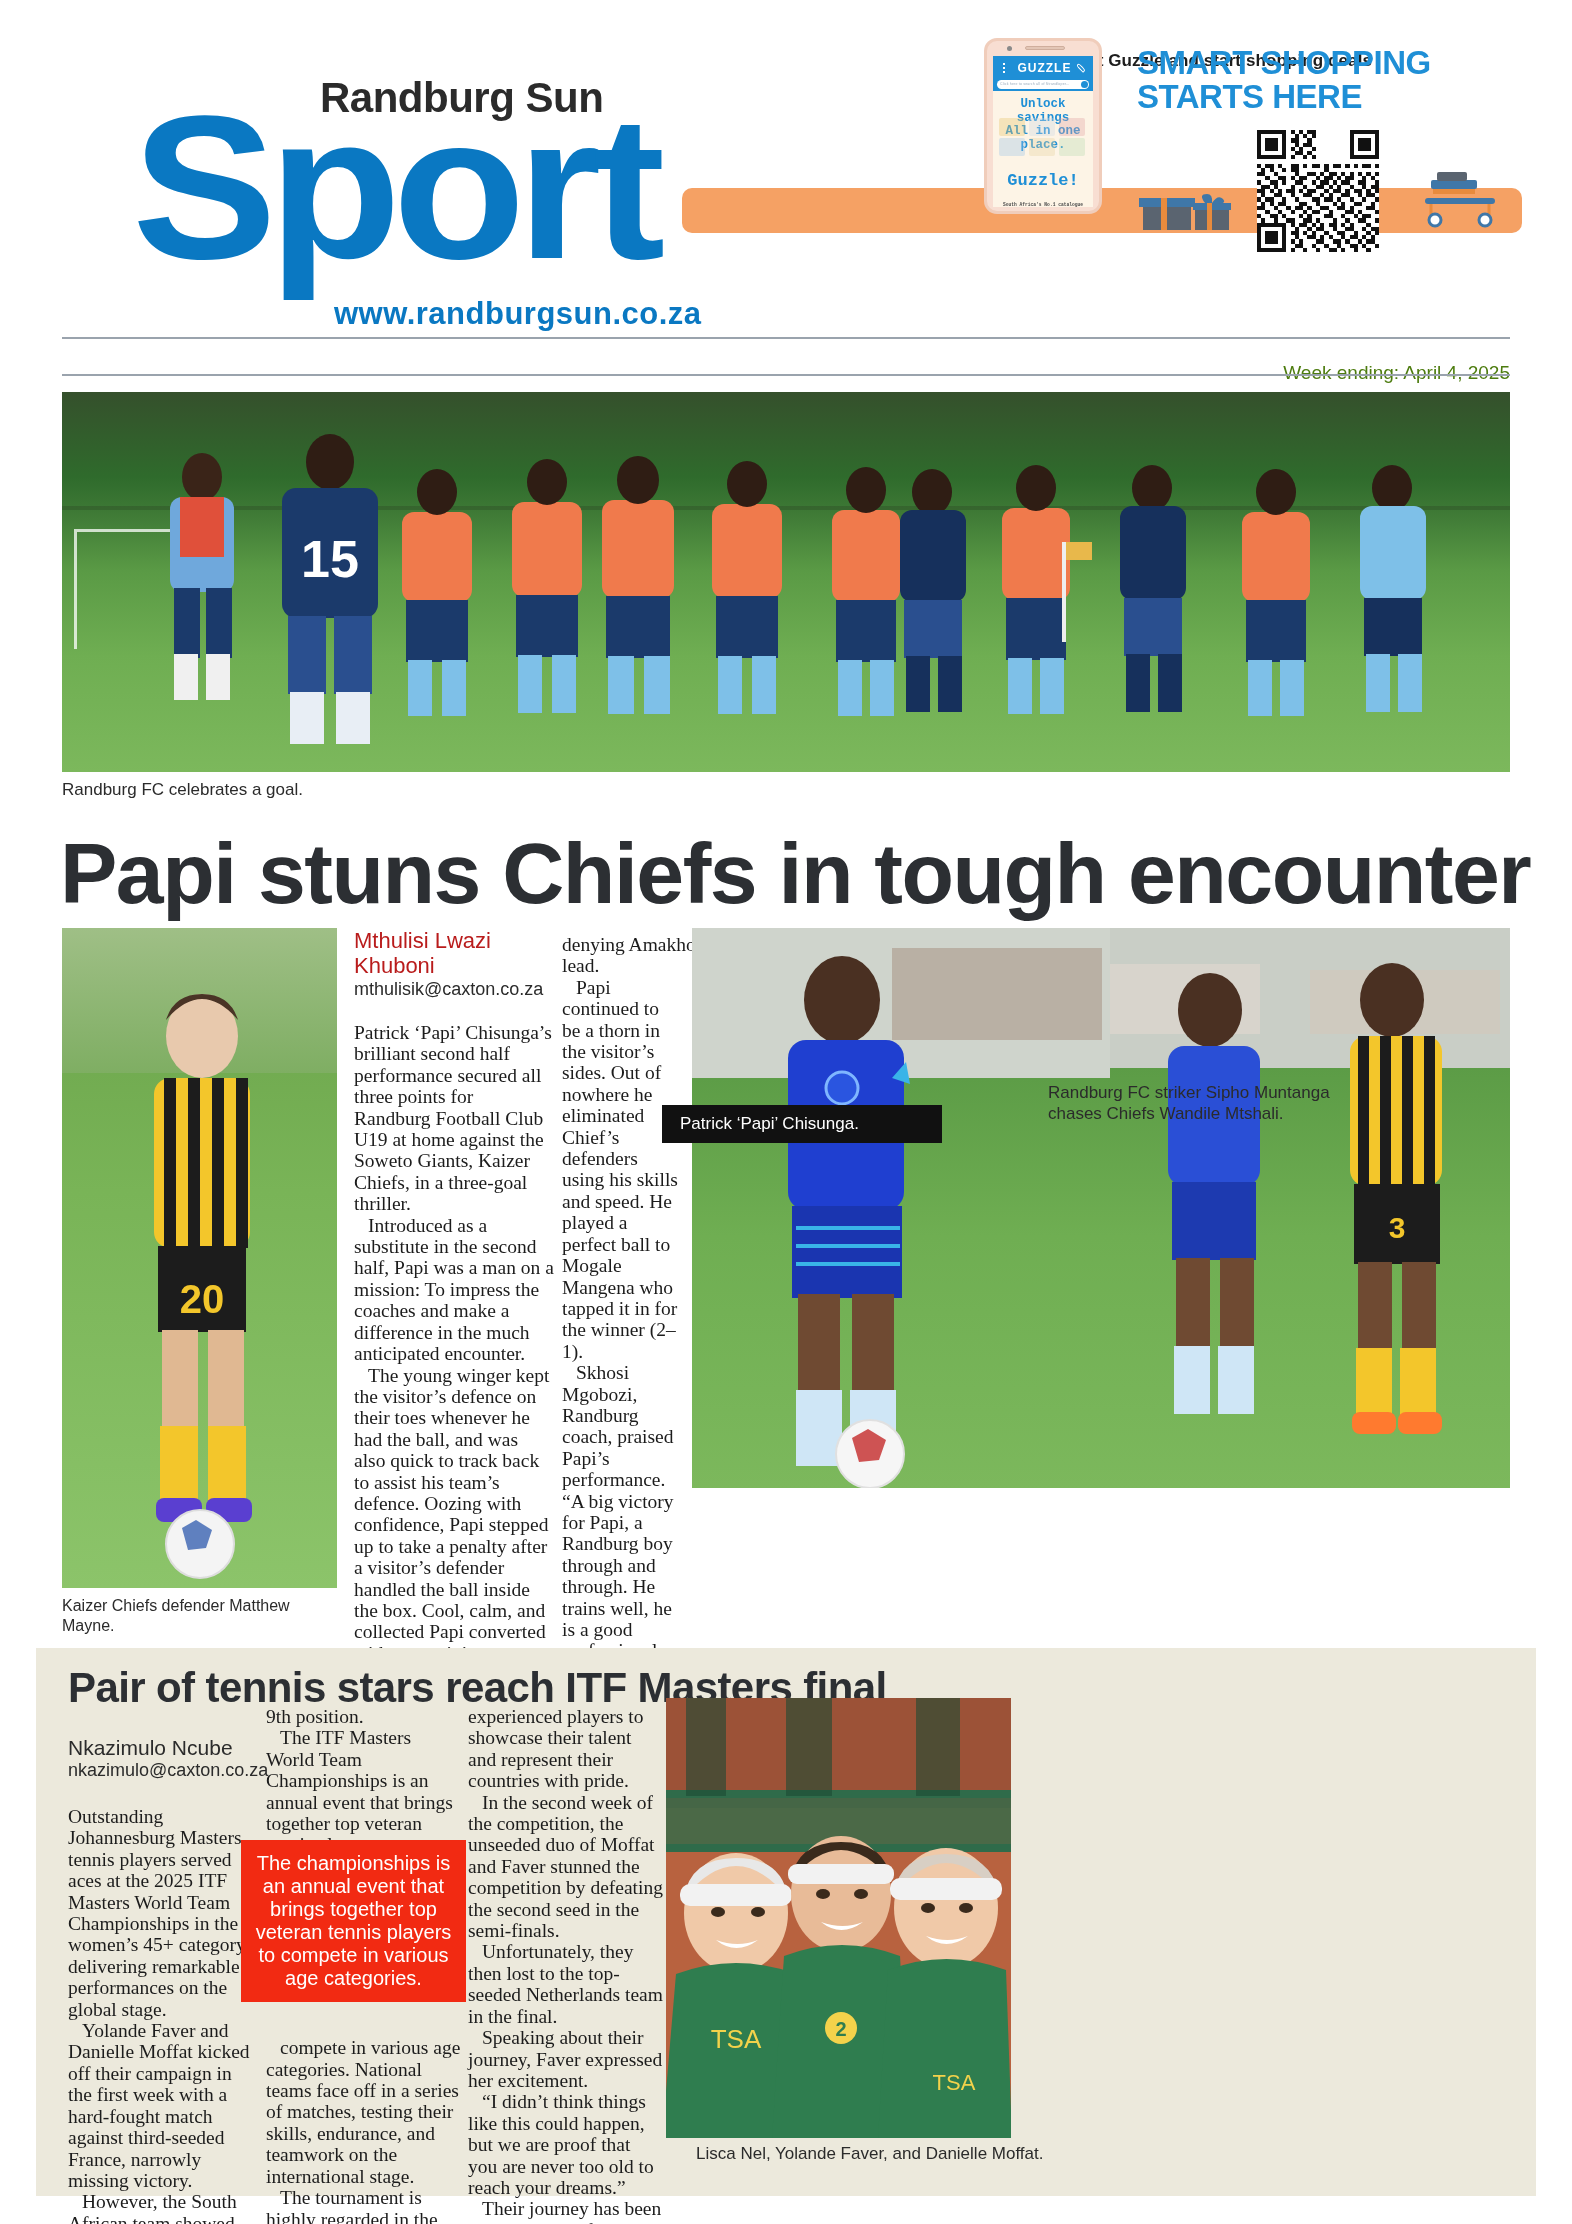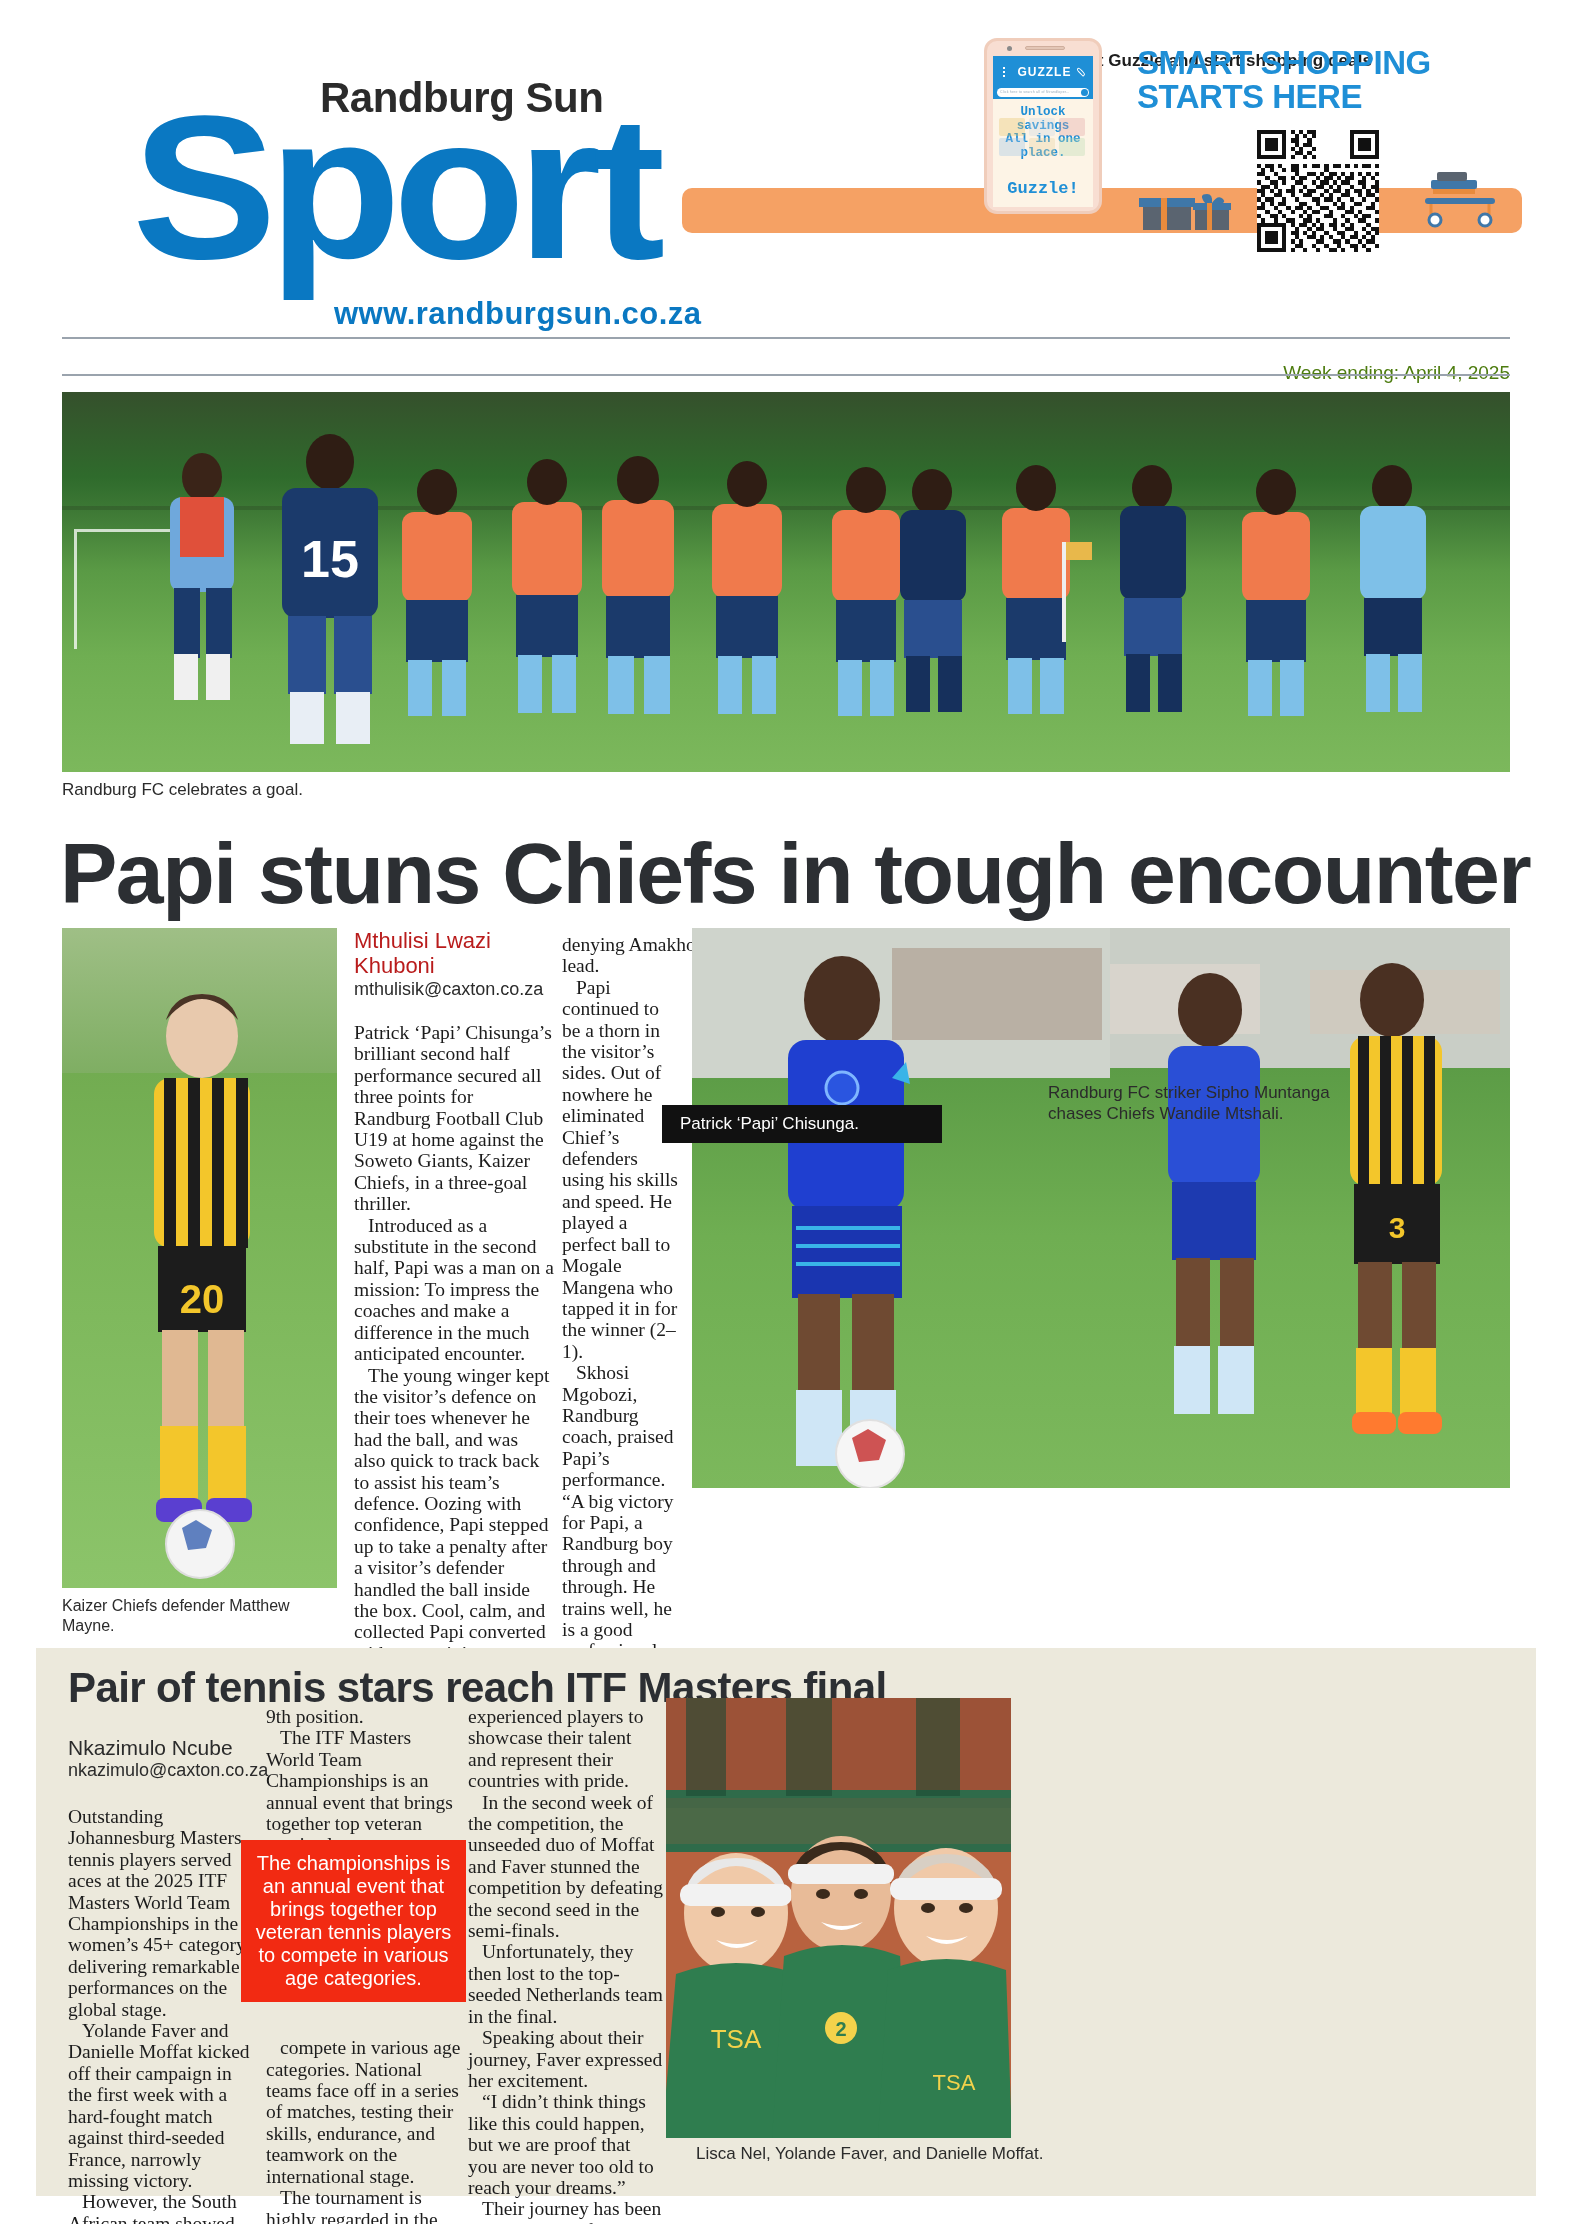--- a/index.html
+++ b/index.html
@@ -32,21 +32,21 @@
   .ad { position:absolute; left:682px; top:38px; width:840px; height:195px; background:#fff; }
   .ad-inner { position:relative; width:100%; height:100%; }
   .ad-phone {
     position:absolute; left:302px; top:0px; width:118px; height:176px;
     background:#f8ded2; border:3px solid #f0cdbb; border-radius:13px; overflow:hidden;
   }
   .ph-top { position:relative; height:14px; }
   .ph-cam { position:absolute; left:20px; top:5px; width:5px; height:5px; border-radius:50%; background:#8a8a8a; }
   .ph-speaker { position:absolute; left:38px; top:5px; width:40px; height:4px; border-radius:3px; background:#e3c6b6; border:1px solid #cfae9d;}
   .ph-screen { position:absolute; left:6px; top:15px; right:6px; bottom:4px; background:#fff; overflow:hidden;}
-  .ph-bar { height:32px; background:#1f8fd6; display:flex; align-items:center; padding:0 10px;gap:8px; }
+  .ph-bar { height:24px; background:#1f8fd6; display:flex; align-items:center; padding:0 10px;gap:8px; }
   .ph-burger { width:12px; }
   .ph-burger i { display:block; height:2px; background:#fff; margin:2px 0; }
   .ph-brand { color:#fff; font-size:12px; font-weight:bold; letter-spacing:1px; margin-left:4px; flex:1; }
   .ph-pin { width:10px; height:10px; border:1.5px solid #fff; border-radius:50% 50% 50% 0; transform:rotate(-45deg); }
   .ph-search { height:11px; background:#1f8fd6; padding:0 4px 2px 4px; }
   .ph-searchbox { height:9px; background:#fff; border-radius:5px; position:relative; }
   .ph-searchbox span { font-size:3.5px; color:#9ab; position:absolute; left:3px; top:1.5px; letter-spacing:0.2px;}
   .ph-searchbox i { position:absolute; right:1px; top:1px; width:7px; height:7px; border-radius:50%; background:#1f8fd6; }
   .ph-body { background:#fdf4e6; height:100%; padding-top:7px; text-align:center;font-family:Liberation Mono, monospace; }
   .ph-line { color:#1f8fd6; font-size:12.5px; font-weight:bold; line-height:13.5px; }

